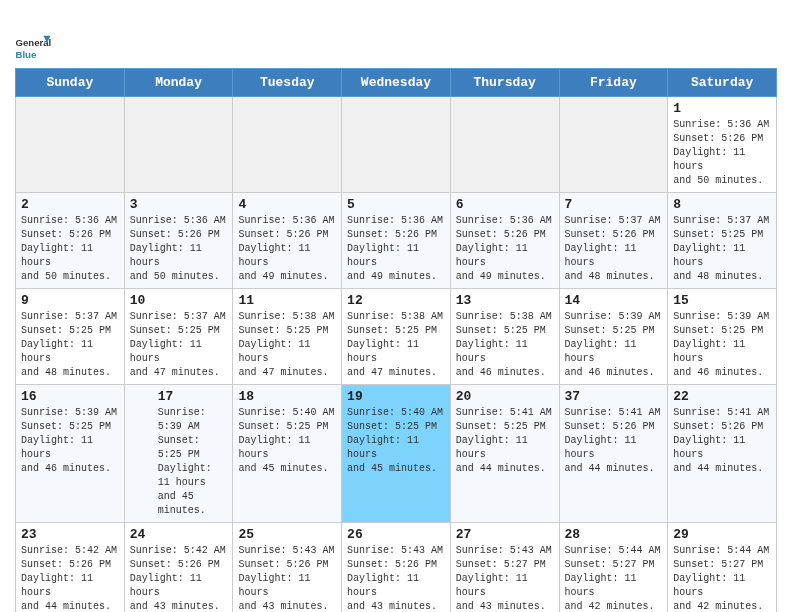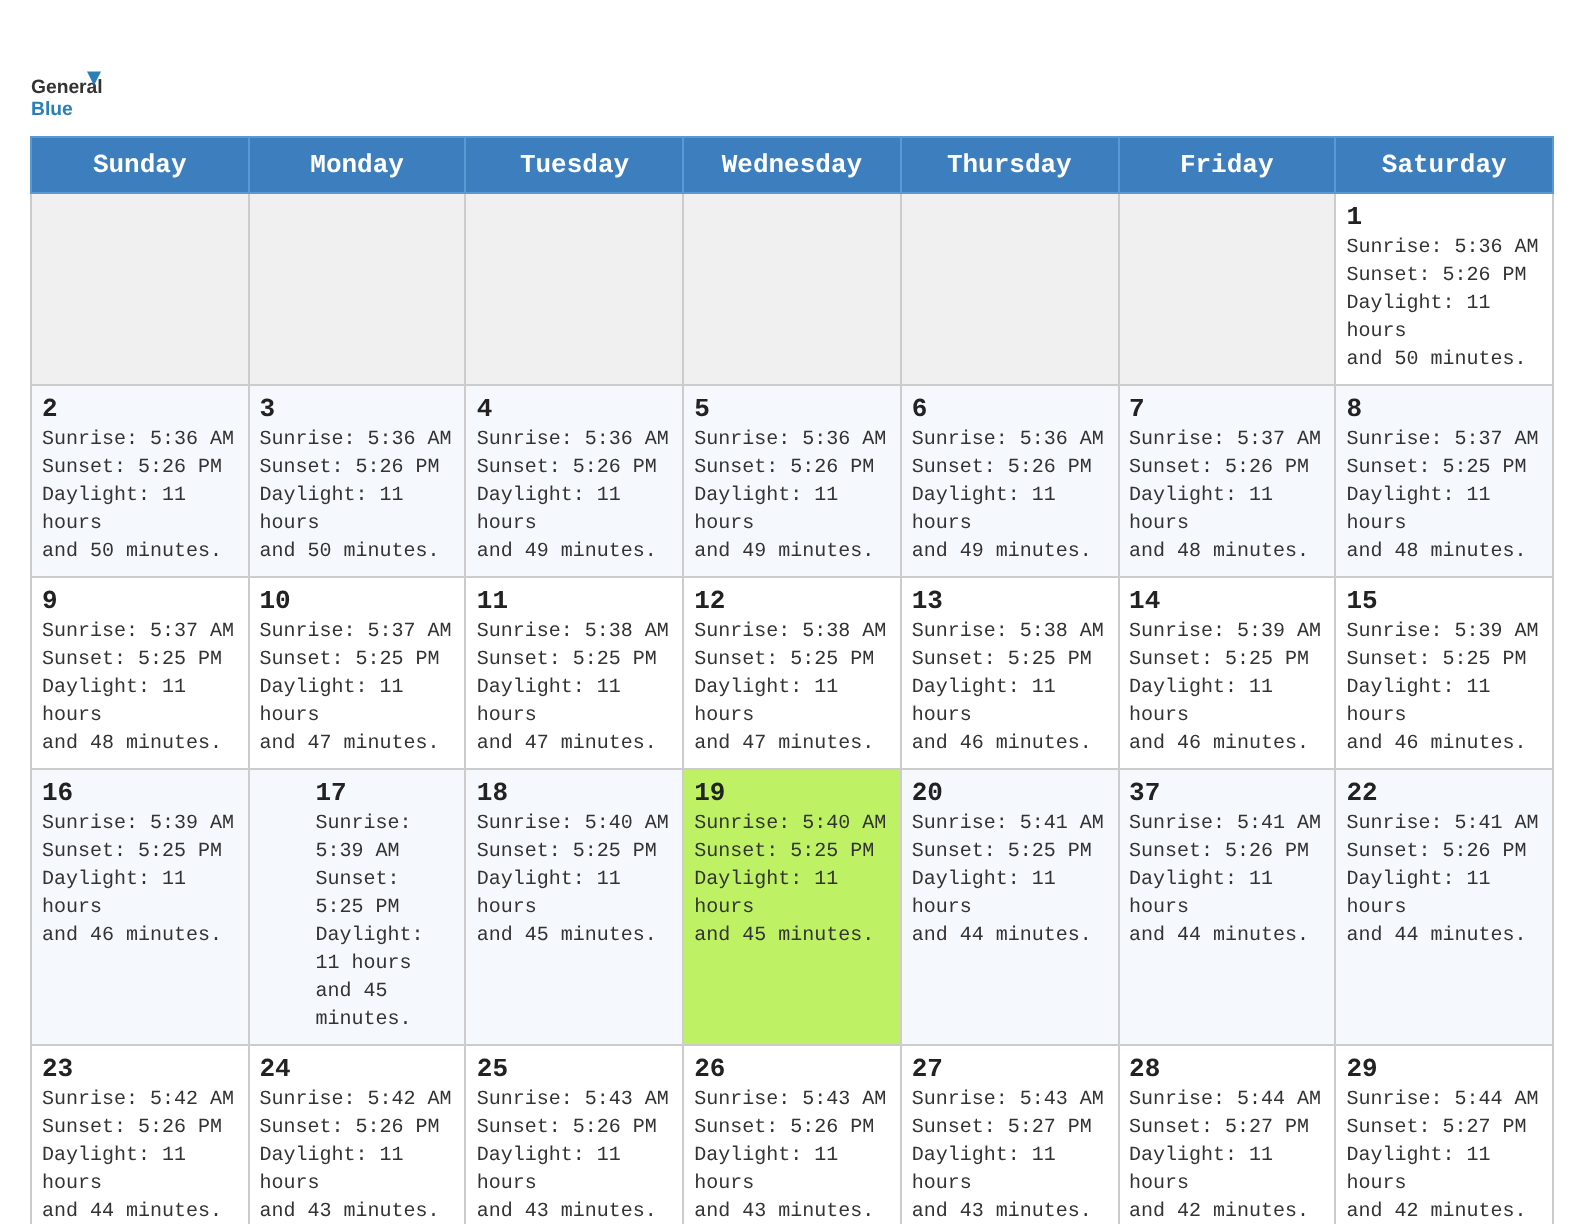--- a/index.html
+++ b/index.html
@@ -247,21 +247,21 @@
 Daylight: 11 hours
 and 45 minutes.</div>
         </td>
         <td style="background: rgb(245, 248, 252);">
           <span class="day-num">18</span>
           <div class="day-info" style="white-space: pre-line;">Sunrise: 5:40 AM
 Sunset: 5:25 PM
 Daylight: 11 hours
 and 45 minutes.</div>
         </td>
-        <td style="background: #bef264;">
+        <td style="background: #7dd3fc;">
           <span class="day-num">19</span>
           <div class="day-info" style="white-space: pre-line;">Sunrise: 5:40 AM
 Sunset: 5:25 PM
 Daylight: 11 hours
 and 45 minutes.</div>
         </td>
         <td style="background: rgb(245, 248, 252);">
           <span class="day-num">20</span>
           <div class="day-info" style="white-space: pre-line;">Sunrise: 5:41 AM
 Sunset: 5:25 PM

